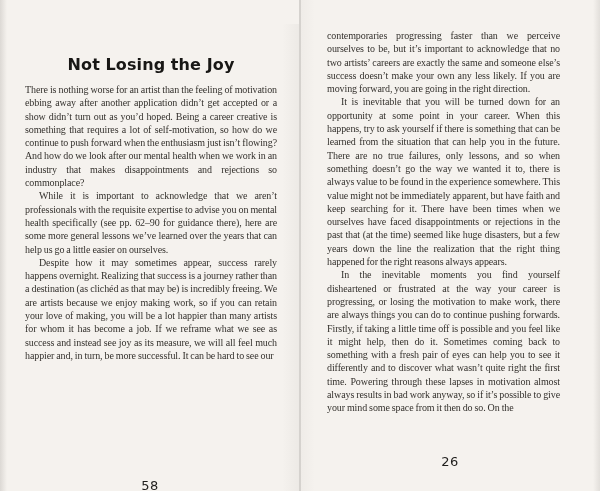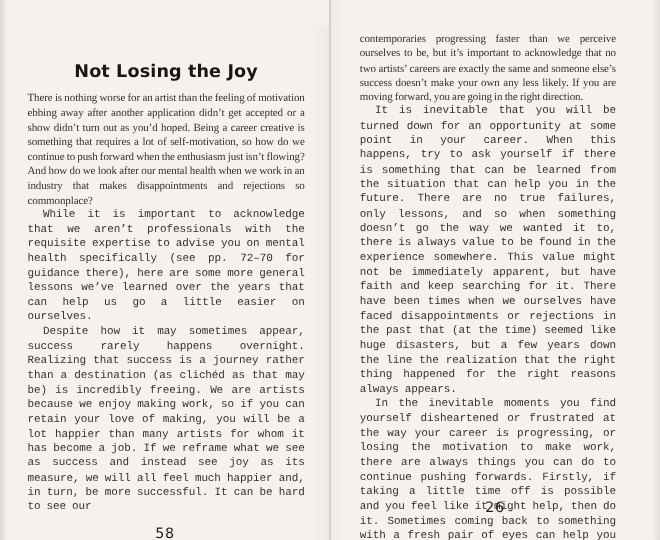--- a/index.html
+++ b/index.html
@@ -71,21 +71,21 @@
   .body {
     font-family: "Liberation Serif", serif;
     font-size: 10px;
     line-height: 13.3px;
     letter-spacing: -0.1px;
     word-spacing: -0.4px;
     text-align: justify;
     color: #34312d;
   }
   .para { margin: 0; }
-  .para.indent { text-indent: 14px; font-family: Liberation Mono, monospace; }
+  .para.indent { text-indent: 14px; }
   .pagenum {
     position: absolute;
     left: 0;
     top: 454px;
     width: 100%;
     text-align: center;
     font-family: "DejaVu Sans", sans-serif;
     font-weight: normal;
     font-size: 13px;
     letter-spacing: 0.5px;
@@ -94,21 +94,21 @@
 </style>
 </head>
 <body>
 
 <div class="spread">
 
   <section class="page page-left">
     <h1 class="title">Not Losing the Joy</h1>
     <div class="body">
         <p class="para">There is nothing worse for an artist than the feeling of motivation ebbing away after another application didn’t get accepted or a show didn’t turn out as you’d hoped. Being a career creative is something that requires a lot of self-motivation, so how do we continue to push forward when the enthusiasm just isn’t flowing? And how do we look after our mental health when we work in an industry that makes disappointments and rejections so commonplace?</p>
-        <p class="para indent">While it is important to acknowledge that we aren’t professionals with the requisite expertise to advise you on mental health specifically (see pp. 72–70 for guidance there), here are some more general lessons we’ve learned over the years that can help us go a little easier on ourselves.</p>
+        <p class="para indent">While it is important to acknowledge that we aren’t professionals with the requisite expertise to advise you on mental health specifically (see pp. 62–90 for guidance there), here are some more general lessons we’ve learned over the years that can help us go a little easier on ourselves.</p>
         <p class="para indent">Despite how it may sometimes appear, success rarely happens overnight. Realizing that success is a journey rather than a destination (as clichéd as that may be) is incredibly freeing. We are artists because we enjoy making work, so if you can retain your love of making, you will be a lot happier than many artists for whom it has become a job. If we reframe what we see as success and instead see joy as its measure, we will all feel much happier and, in turn, be more successful. It can be hard to see our</p>
       </div>
     <div class="pagenum">58</div>
   </section>
 
   <div class="gutter"></div>
 
   <section class="page page-right">
     <div class="body">
         <p class="para">contemporaries progressing faster than we perceive ourselves to be, but it’s important to acknowledge that no two artists’ careers are exactly the same and someone else’s success doesn’t make your own any less likely. If you are moving forward, you are going in the right direction.</p>

